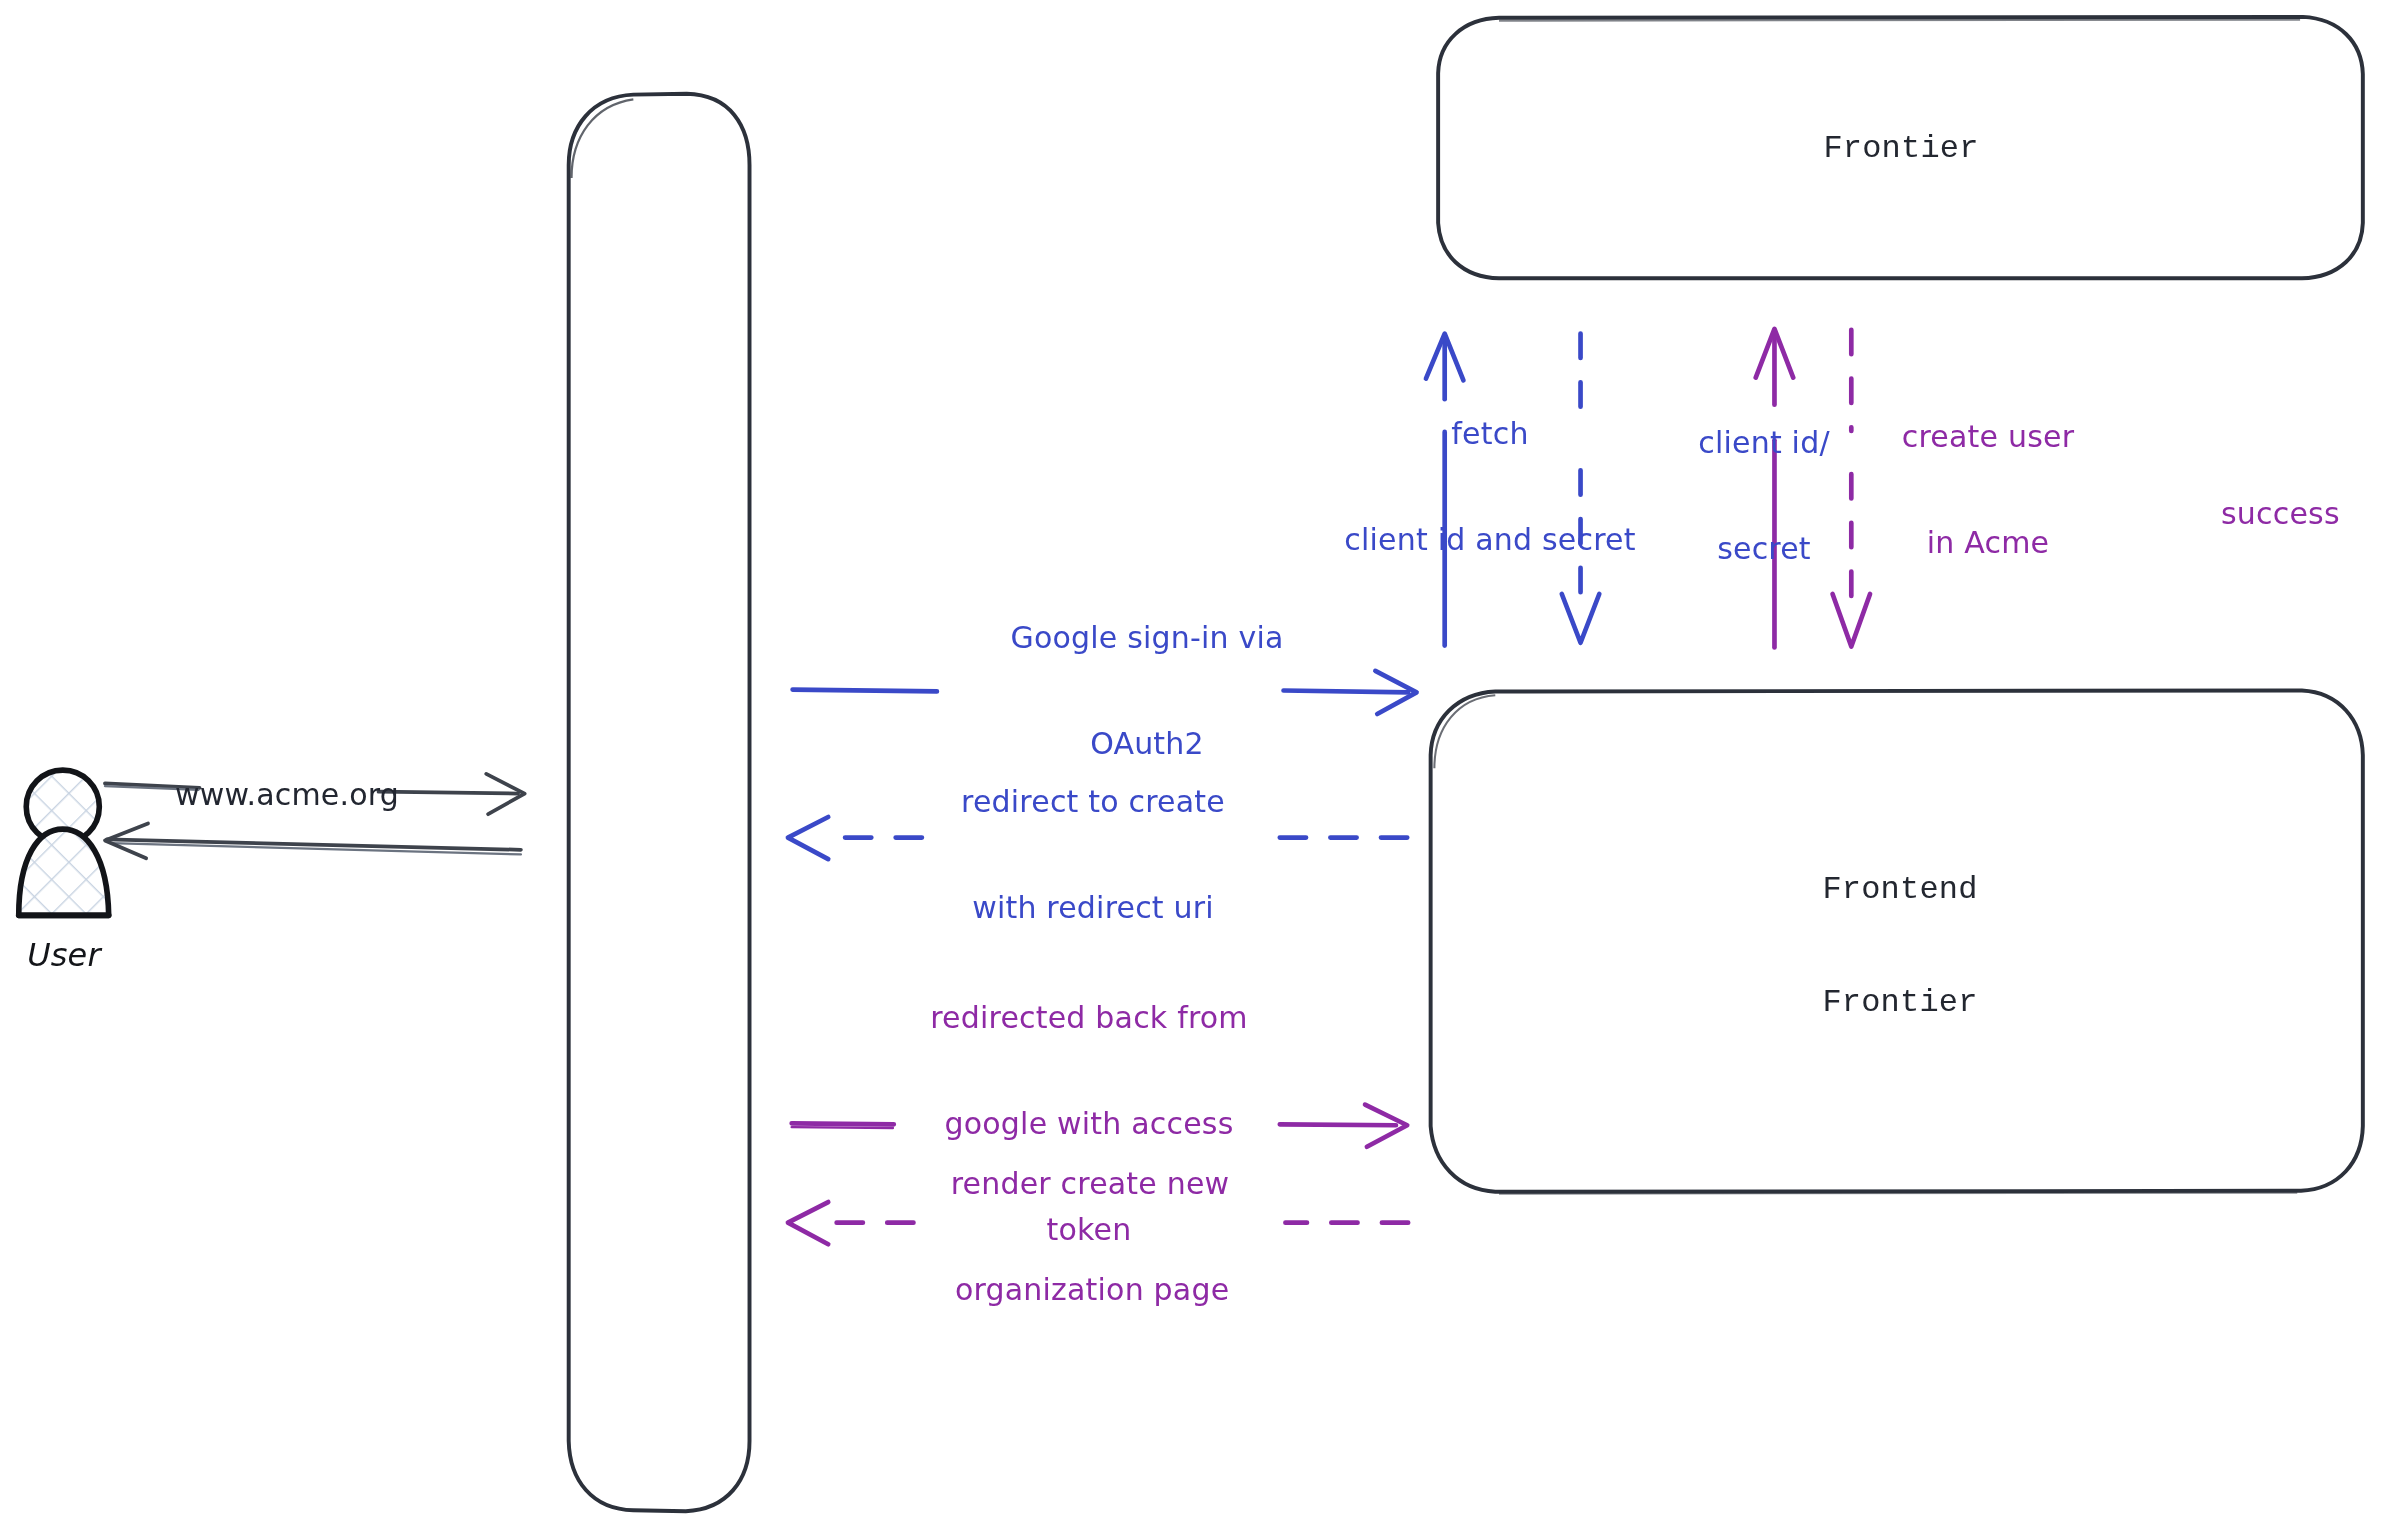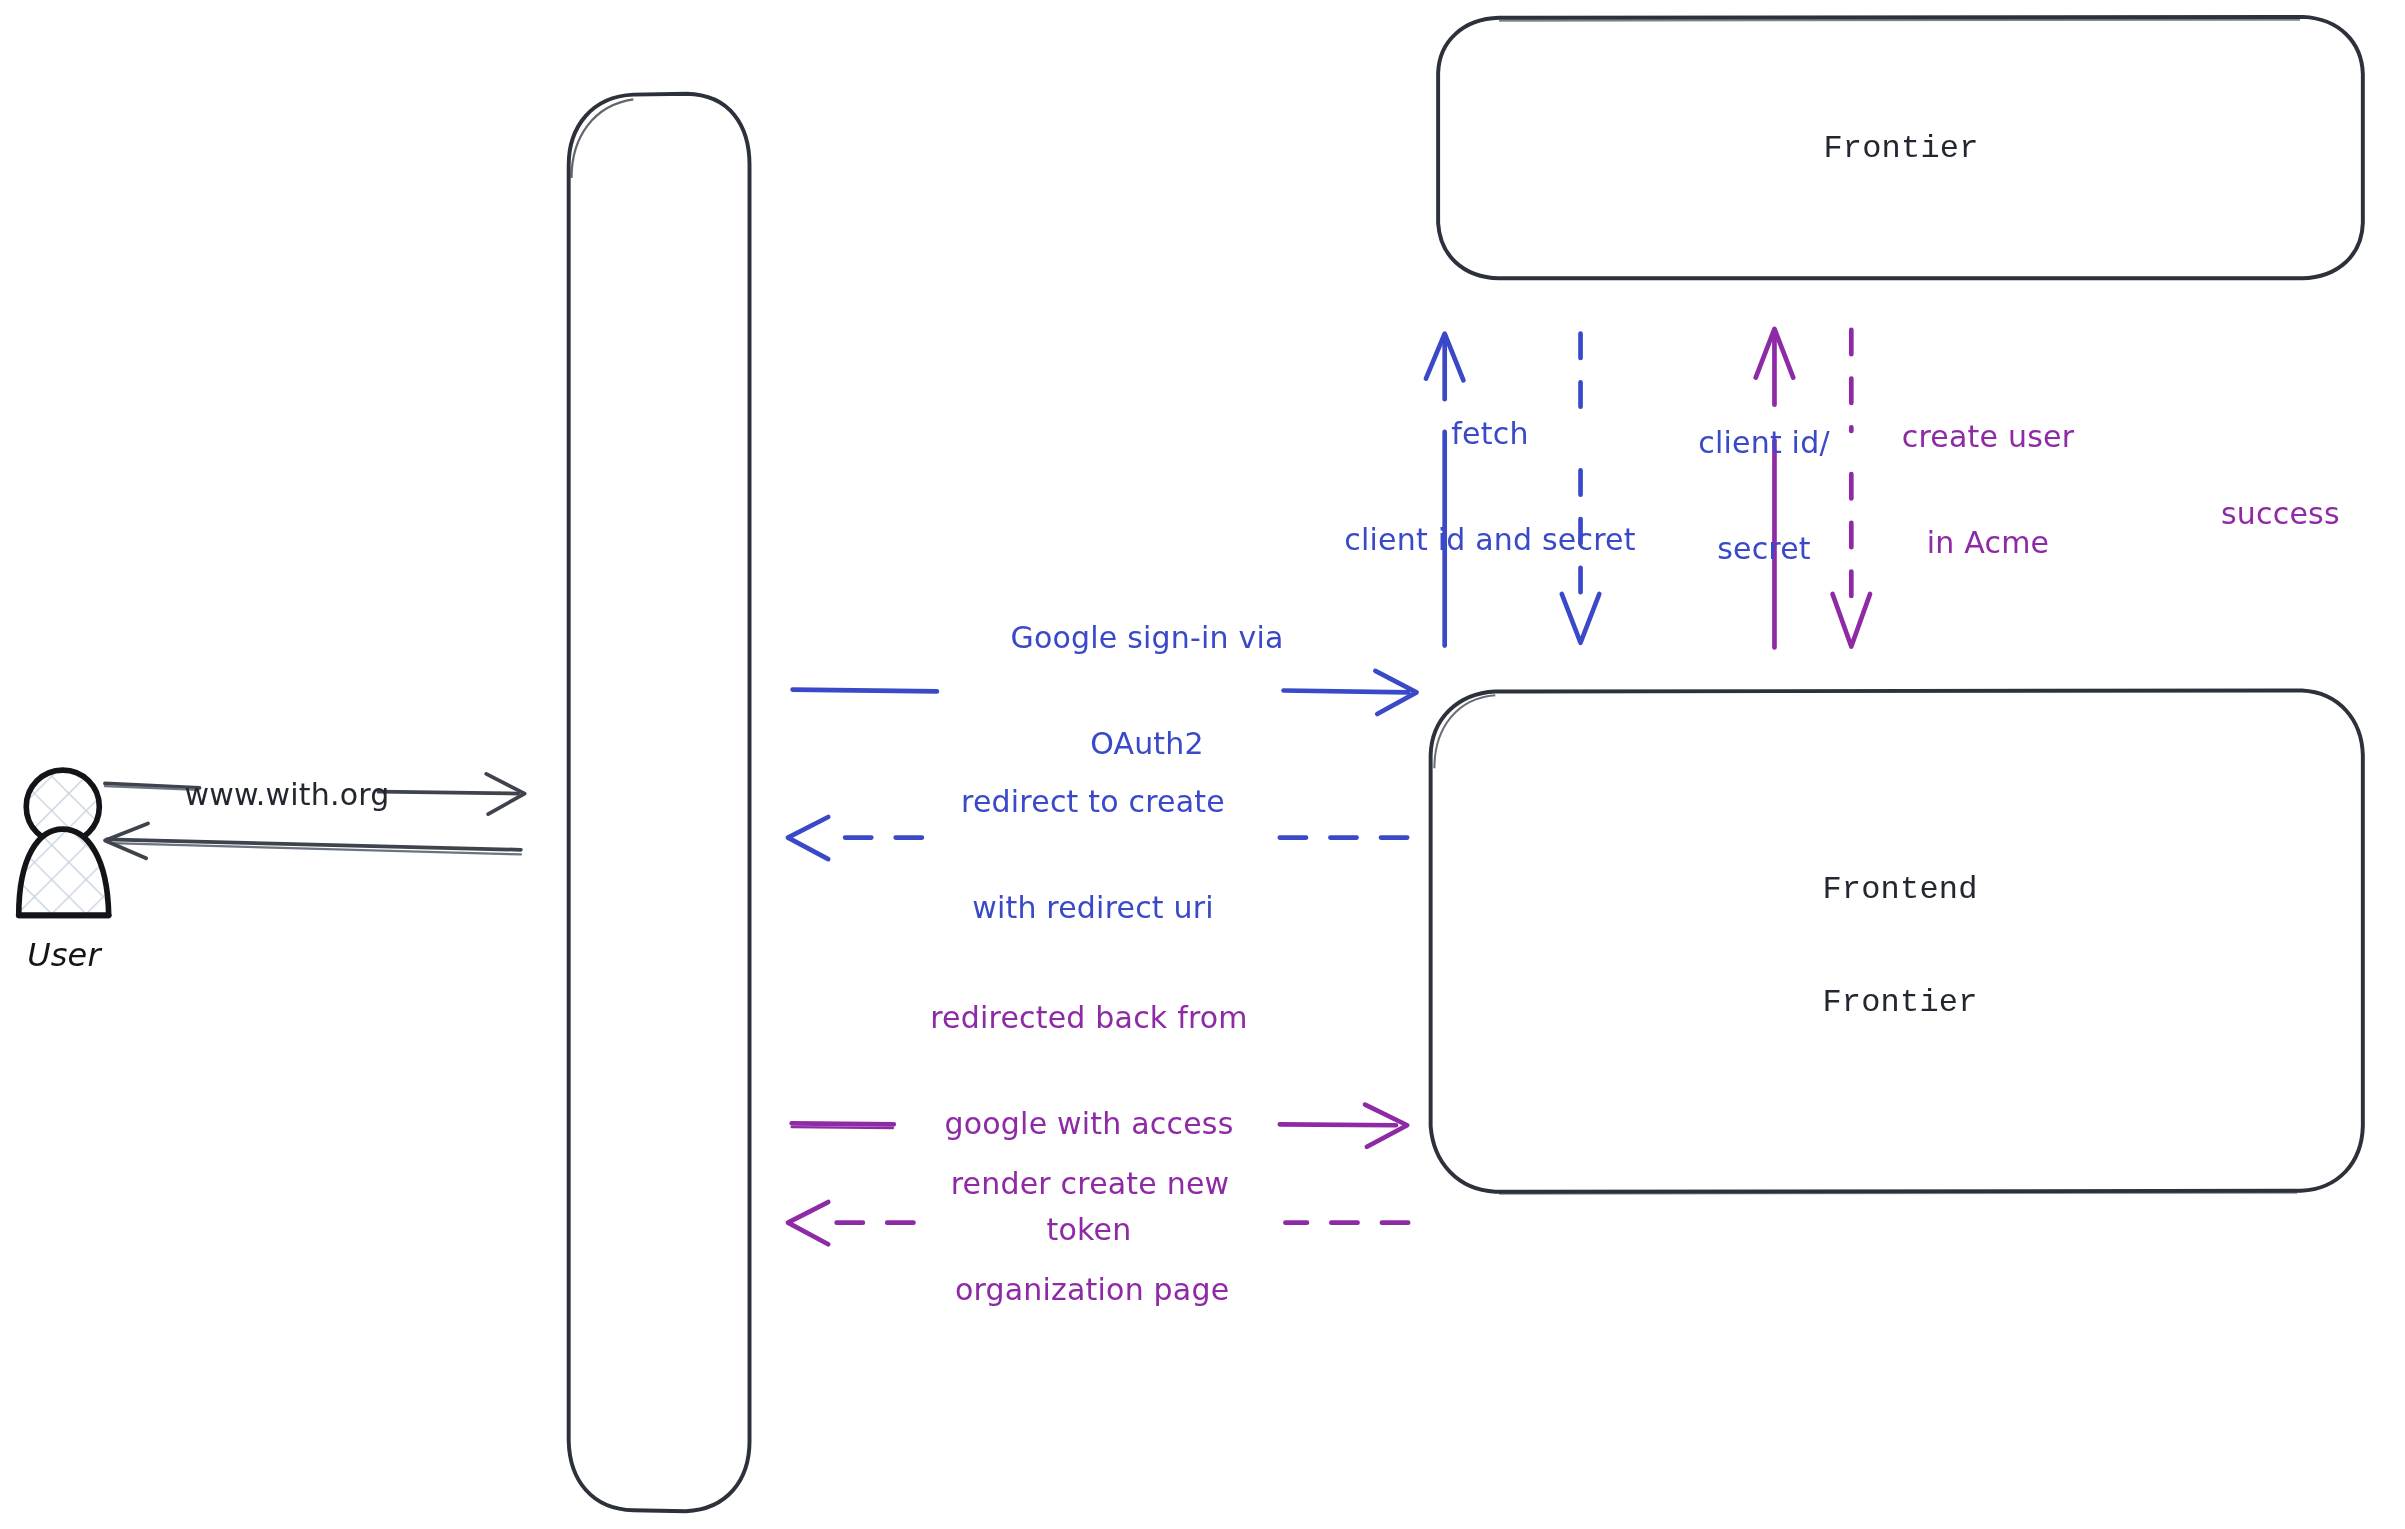--- a/index.html
+++ b/index.html
@@ -174,21 +174,21 @@
     <div>Frontier</div>
   </div>
 
   <div class="lbl node-label" style="left:1900px; top:946px;">
     <div>Frontend</div>
     <div>Frontier</div>
   </div>
 
   <div class="lbl actor-label" style="left:64px; top:937px;">User</div>
 
-  <div class="lbl edge-label dark" style="left:287px; top:795px;">www.with.org</div>
+  <div class="lbl edge-label dark" style="left:287px; top:795px;">www.acme.org</div>
 
   <div class="lbl edge-label blue" style="left:1101px; top:691px;margin-left:46px;">
     <div>Google sign-in via</div>
     <div>OAuth2</div>
   </div>
 
   <div class="lbl edge-label blue" style="left:1093px; top:855px;">
     <div>redirect to create</div>
     <div>with redirect uri</div>
   </div>

